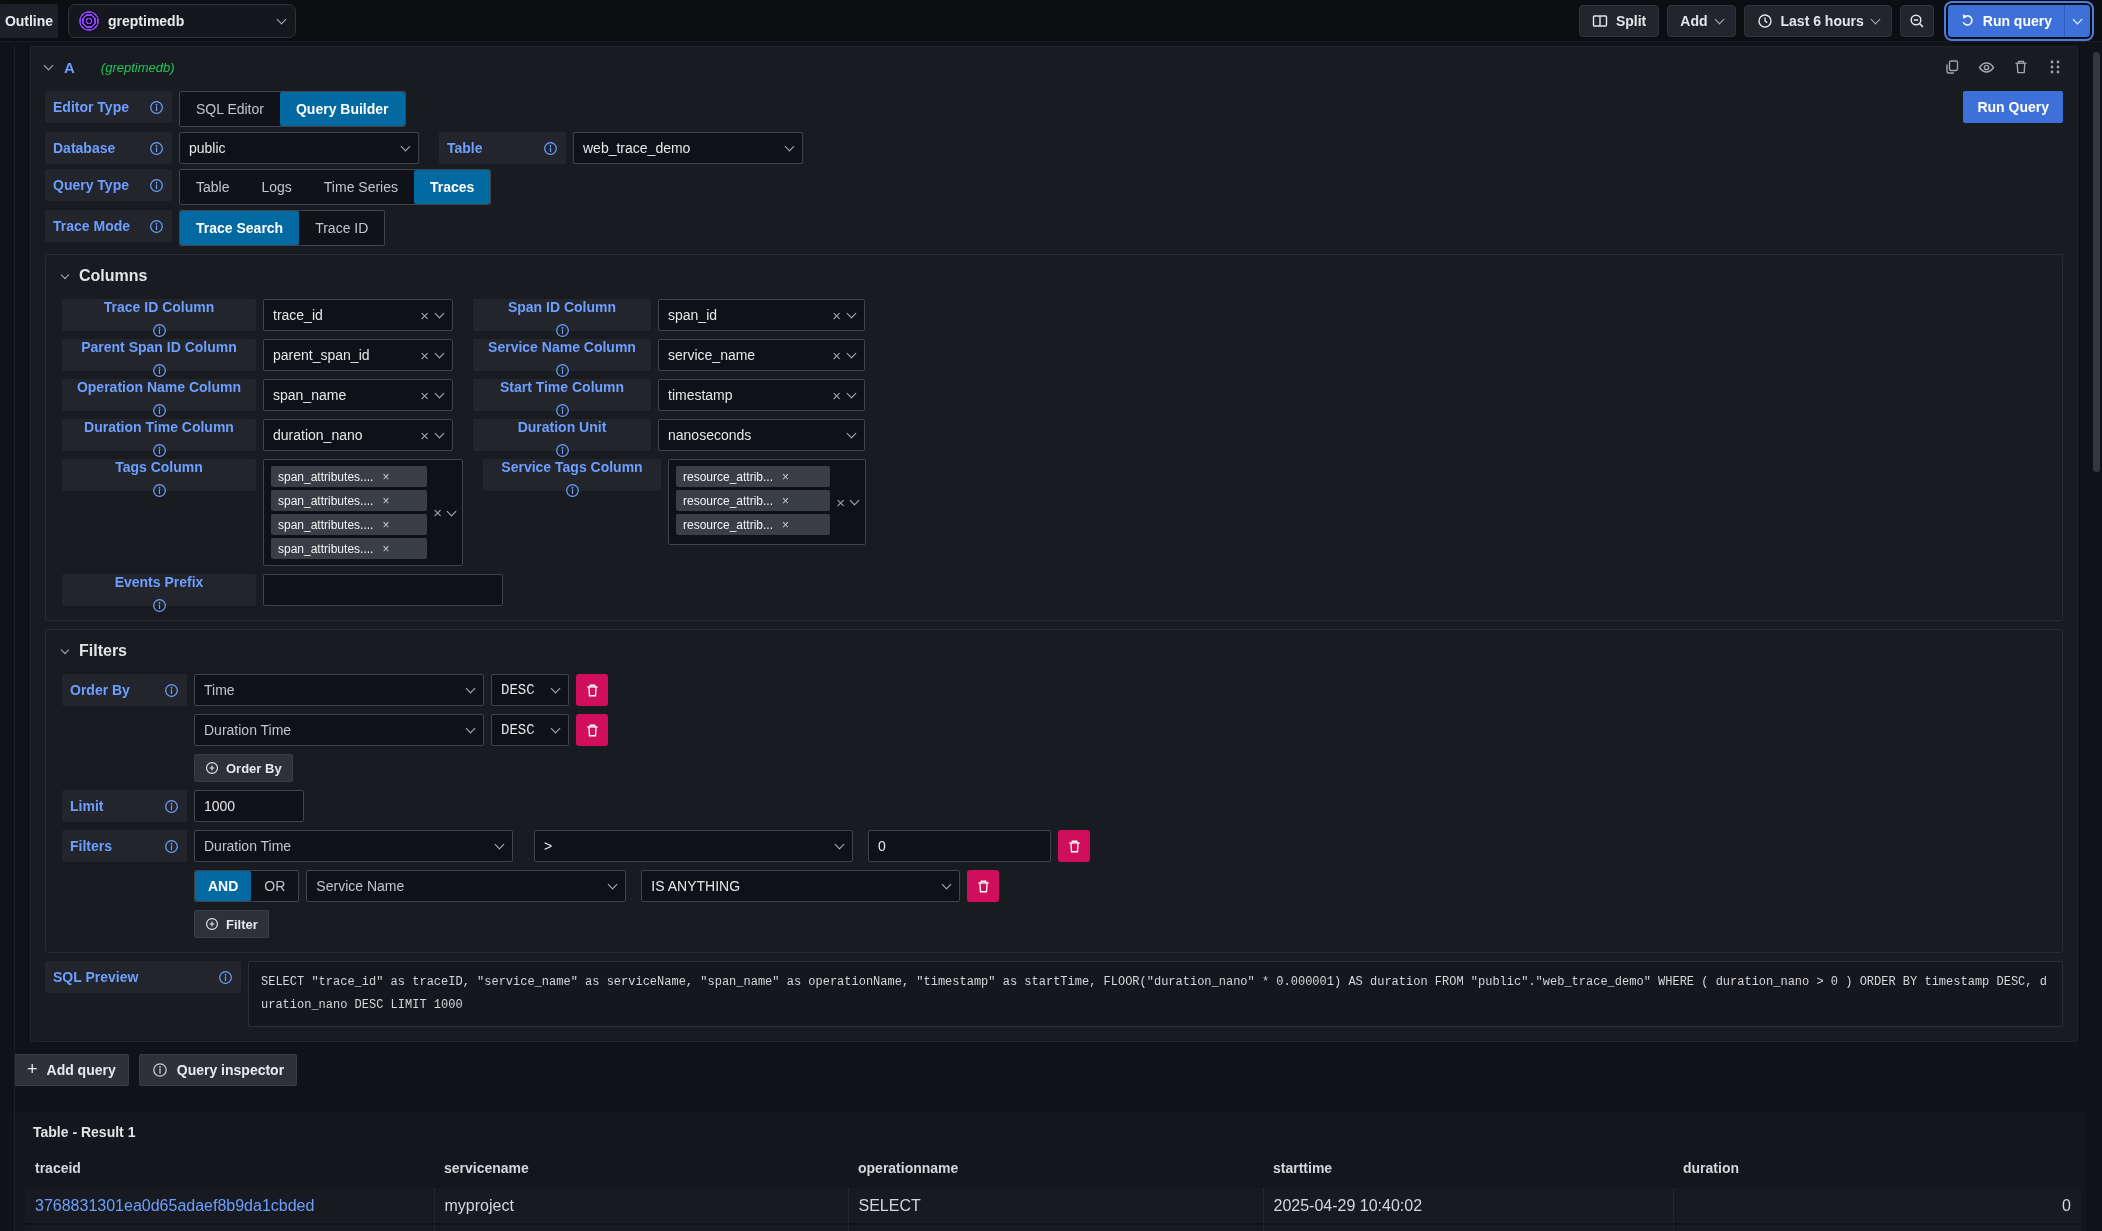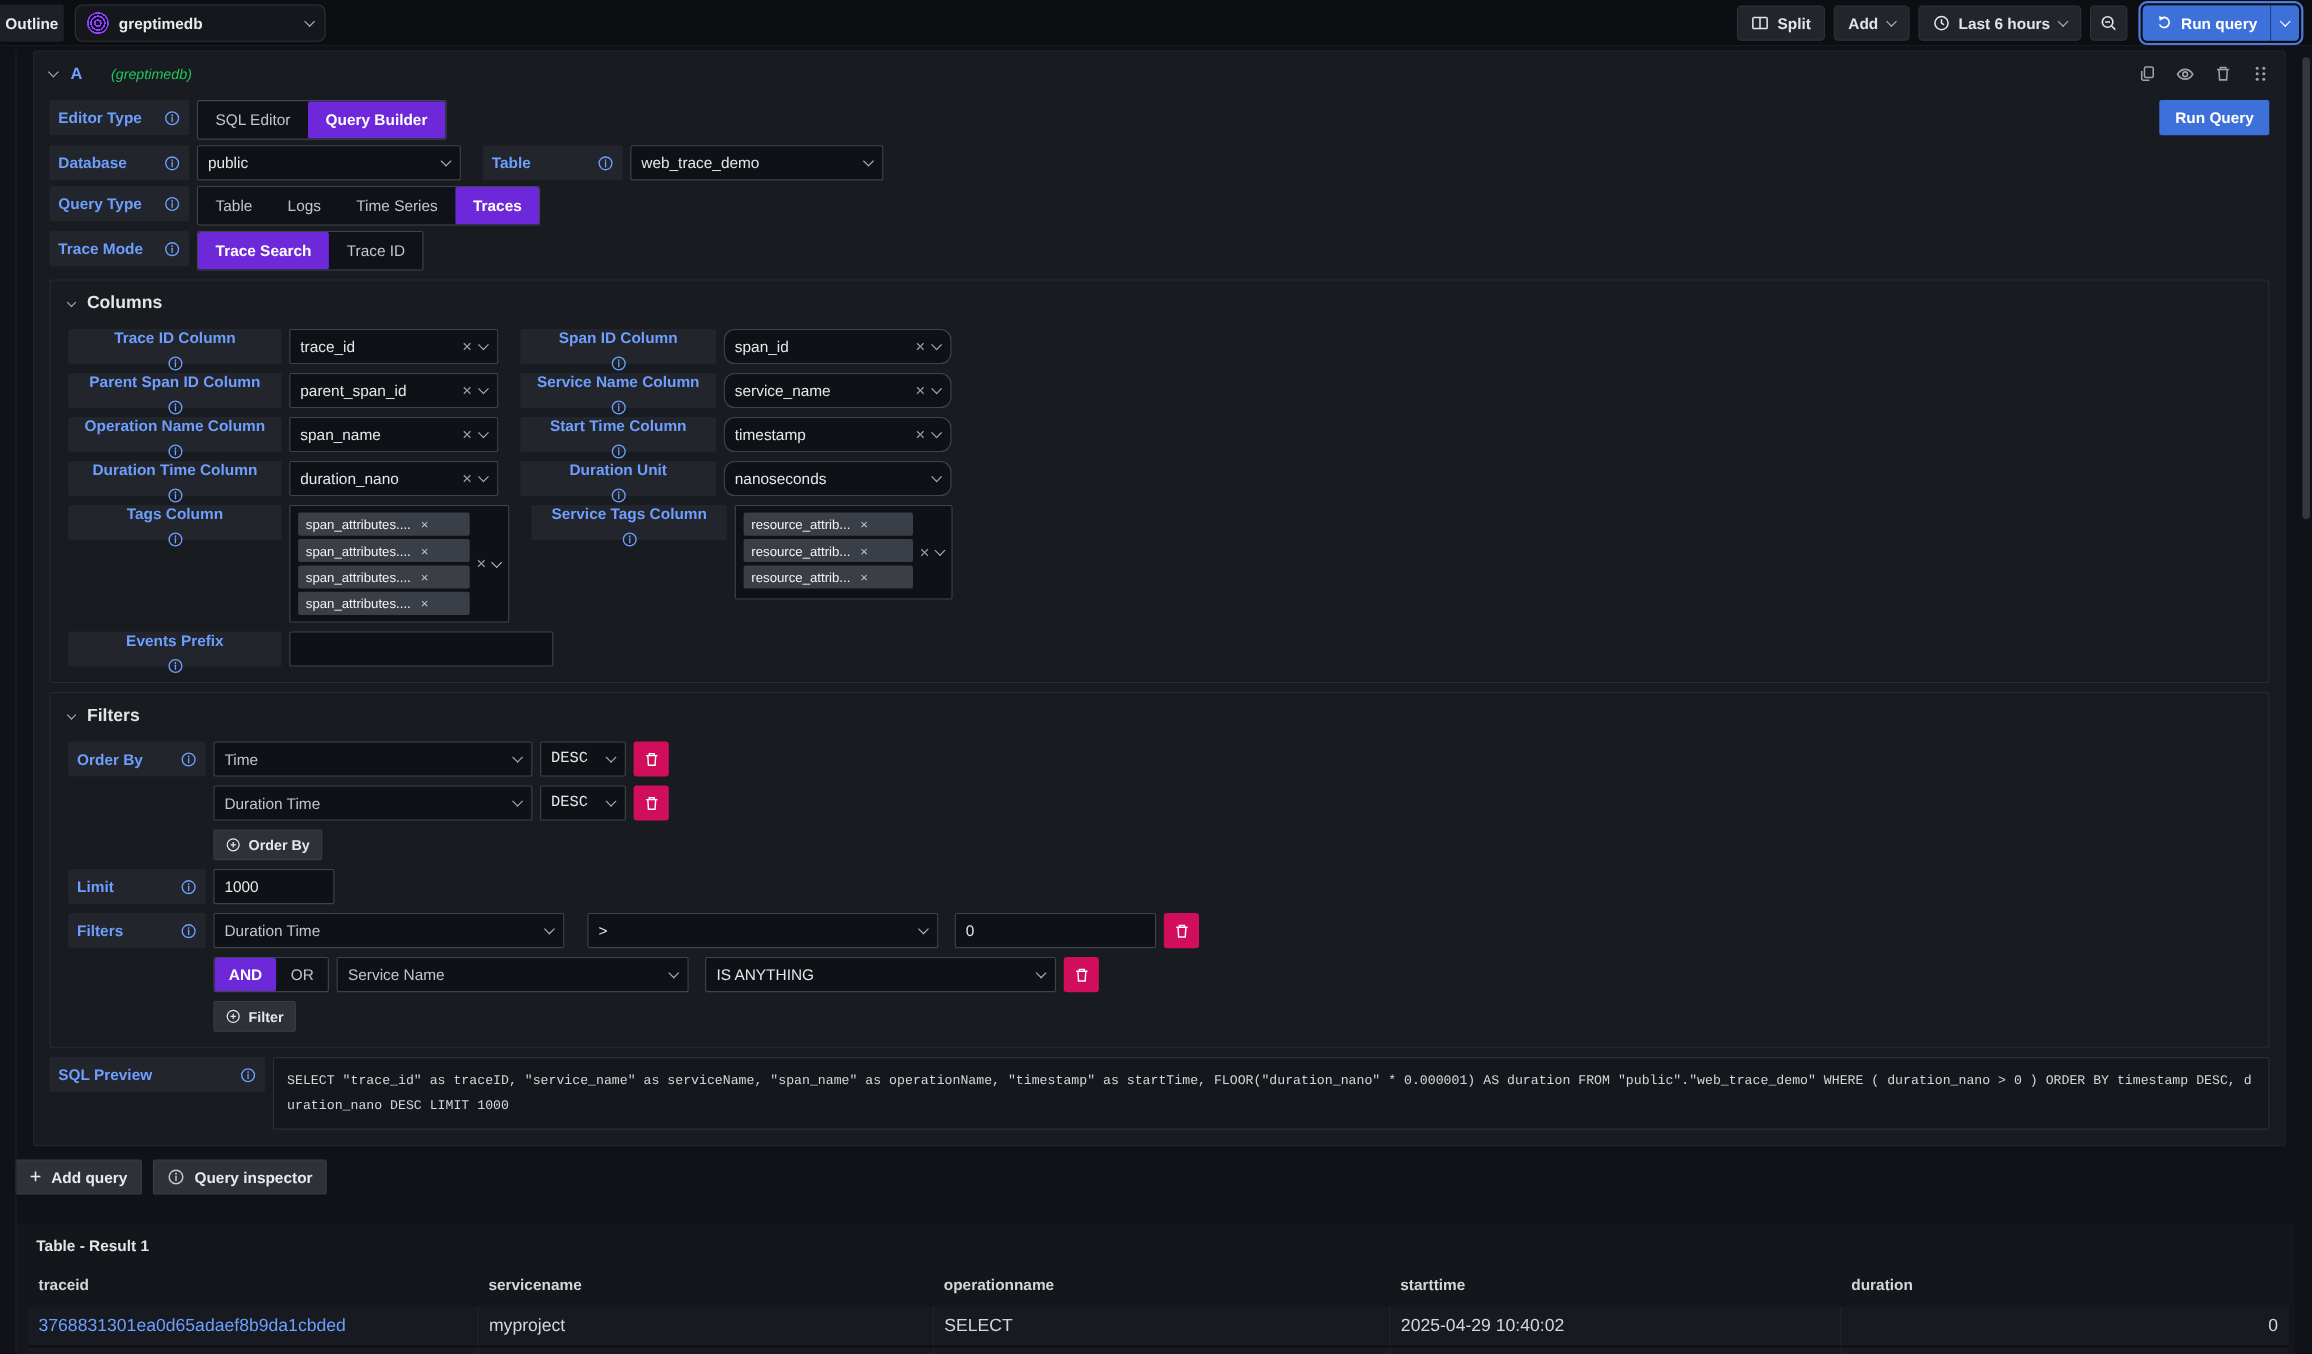--- a/index.html
+++ b/index.html
@@ -91,33 +91,33 @@
   .w-lblsql { width:196px; }
 
   .sel, .inp {
     height:32px; background:#0f1117; border:1px solid #3f434b; border-radius:2px;
     display:flex; align-items:center; gap:7px; padding:0 9px; color:#e6e7e9;
     font-size:14px; cursor:pointer;
   }
   .sel .sel-val { flex:1; white-space:nowrap; overflow:hidden; }
   .sel .muted-val { color:#c3c5c9; }
   input.inp { cursor:text; font-family:inherit; color:#e6e7e9; }
-  .w240{width:240px;} .w230{width:230px;} .w195{width:190px;} .w207{width:207px;border-radius:10px;}
+  .w240{width:240px;} .w230{width:230px;} .w195{width:190px;} .w207{width:207px;}
   .w290{width:290px;} .w97{width:78px;font-family:Liberation Mono, monospace;} .w319{width:319px;} .w320{width:320px;}
   .w183{width:183px;} .w96{width:110px;} .w241{width:240px;}
 
   .seg {
     display:inline-flex; border:1px solid #40444c; border-radius:2px; background:#101218;
     height:36px; align-items:stretch; overflow:hidden;
   }
   .seg-opt {
     padding:0 16px; color:#c3c5c9; font-size:14px; display:flex; align-items:center;
     background:transparent; border:0; cursor:pointer; font-family:inherit; white-space:nowrap;
   }
-  .seg-opt.active { background:#6d28d9; color:#fff; font-weight:700; border-radius:2px; }
+  .seg-opt.active { background:#0369a1; color:#fff; font-weight:700; border-radius:2px; }
   .seg.sm { height:32px; }
   .seg.sm .seg-opt { padding:0 13px; }
 
   .run-query-btn {
     margin-left:auto; height:32px; background:#3d71d9; color:#fff; border:0; border-radius:2px;
     font-weight:600; font-size:14px; padding:0 14px; cursor:pointer; font-family:inherit;
   }
 
   .section {
     border:1px solid #282b31; border-radius:3px; padding:12px 16px 14px 16px; margin:8px 0;

